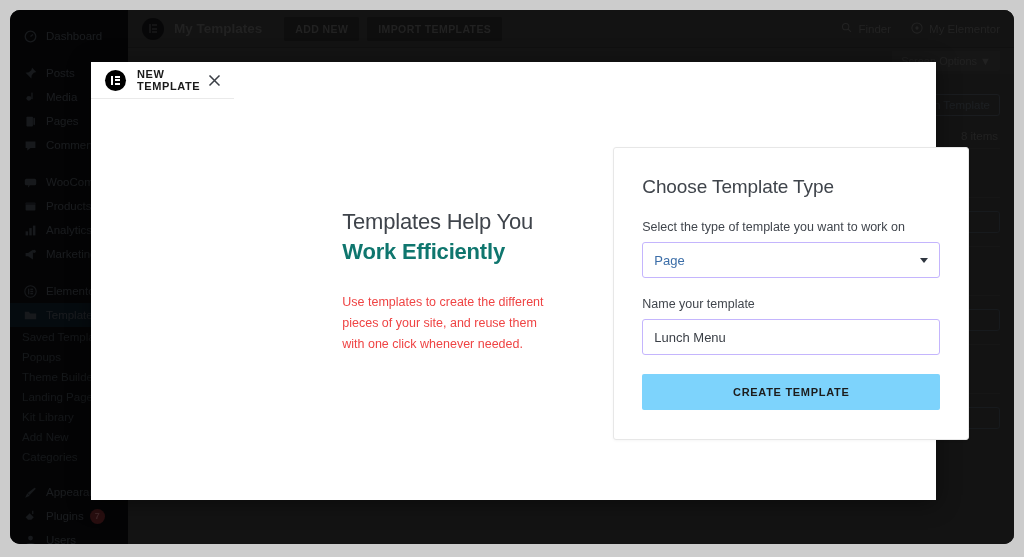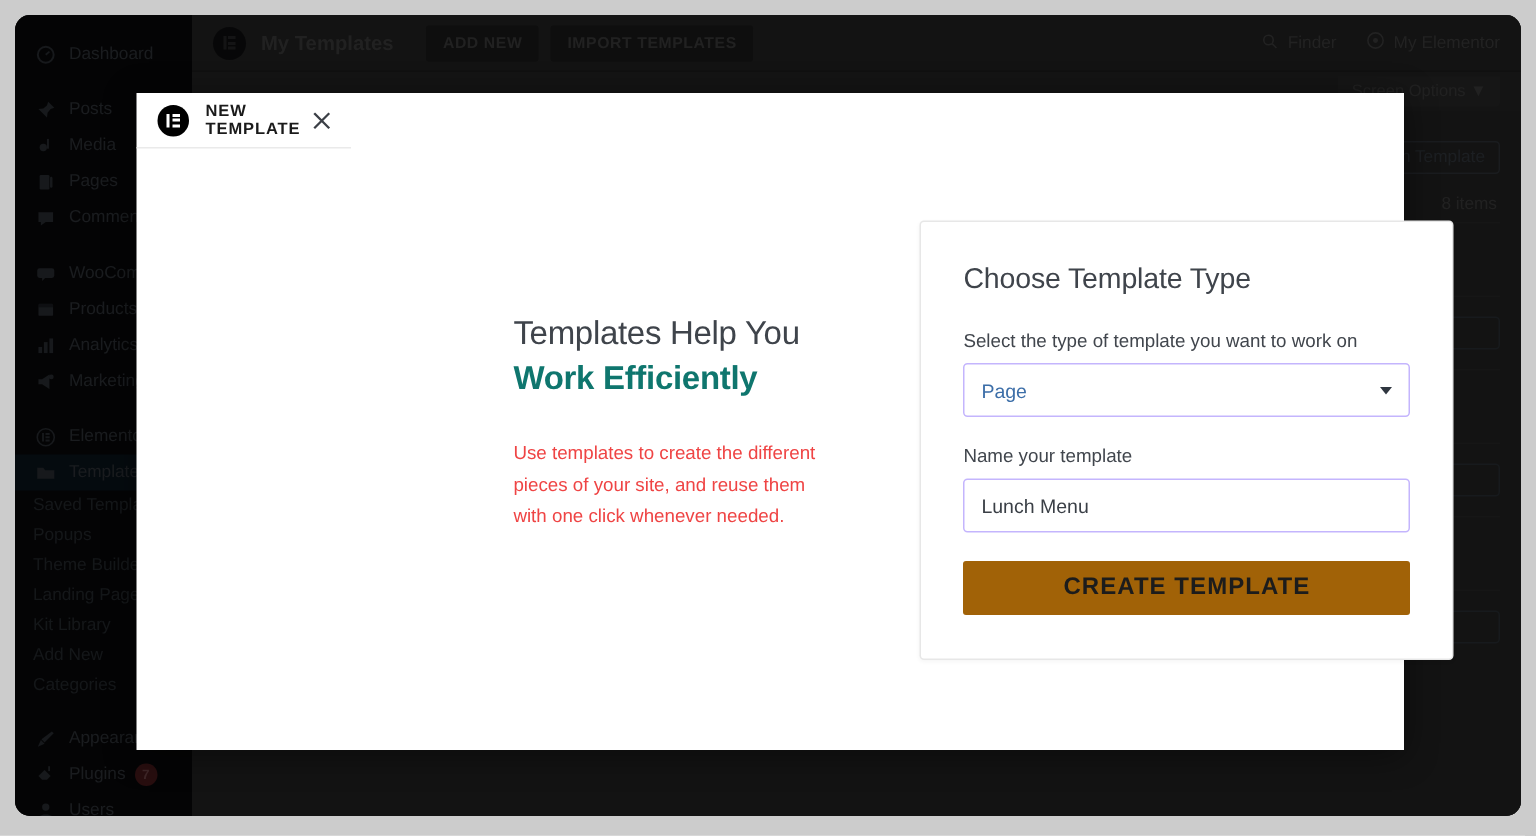--- a/index.html
+++ b/index.html
@@ -332,23 +332,23 @@
   #caret {
     width: 0; height: 0;
     border-left: 4.5px solid transparent;
     border-right: 4.5px solid transparent;
     border-top: 5px solid #2f3640;
   }
   #template-name-value { color: #3a3f46; }
 
   #create-template-btn {
     height: 36px;
-    background: #a16207;
+    background: #7dd3fc;
     color: #1c1c1c;
-    font-size: 16px;
+    font-size: 11px;
     font-weight: bold;
     letter-spacing: 0.7px;
     display: flex;
     align-items: center;
     justify-content: center;
     border-radius: 2px;
     cursor: pointer;
     margin-top: 2px;
   }
 </style>

